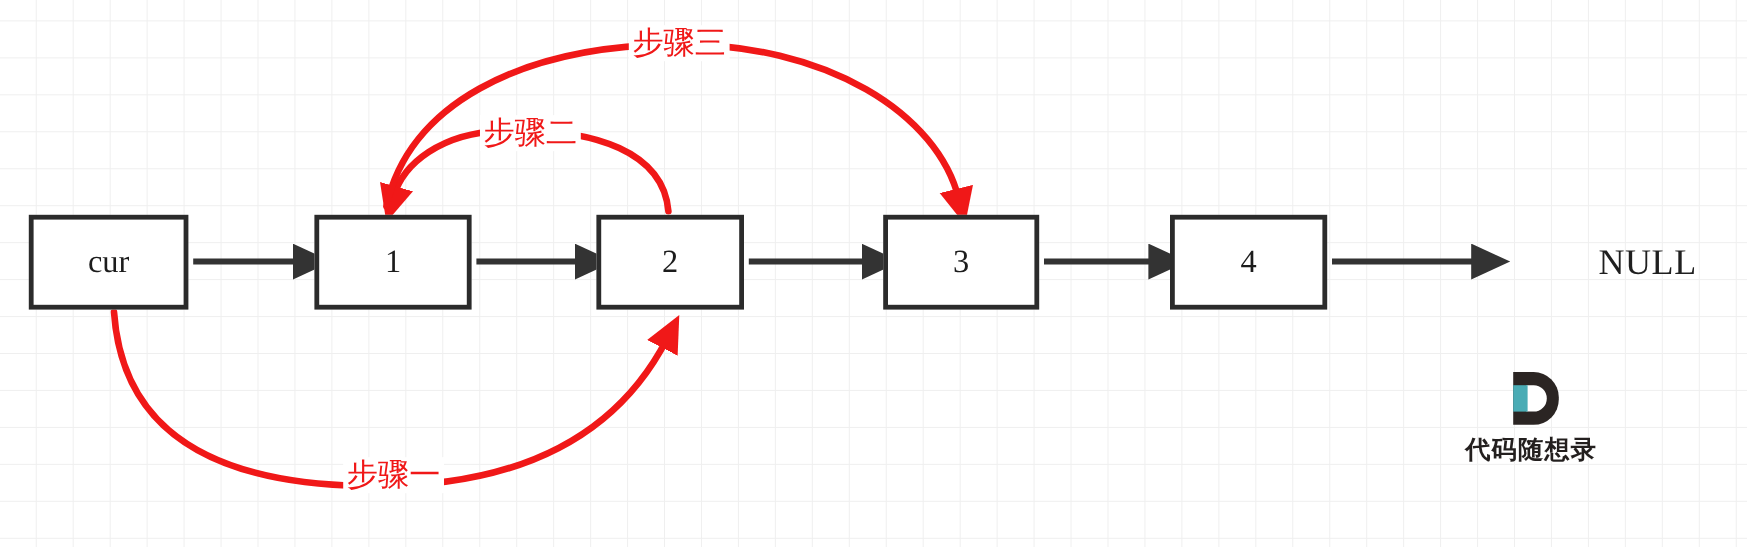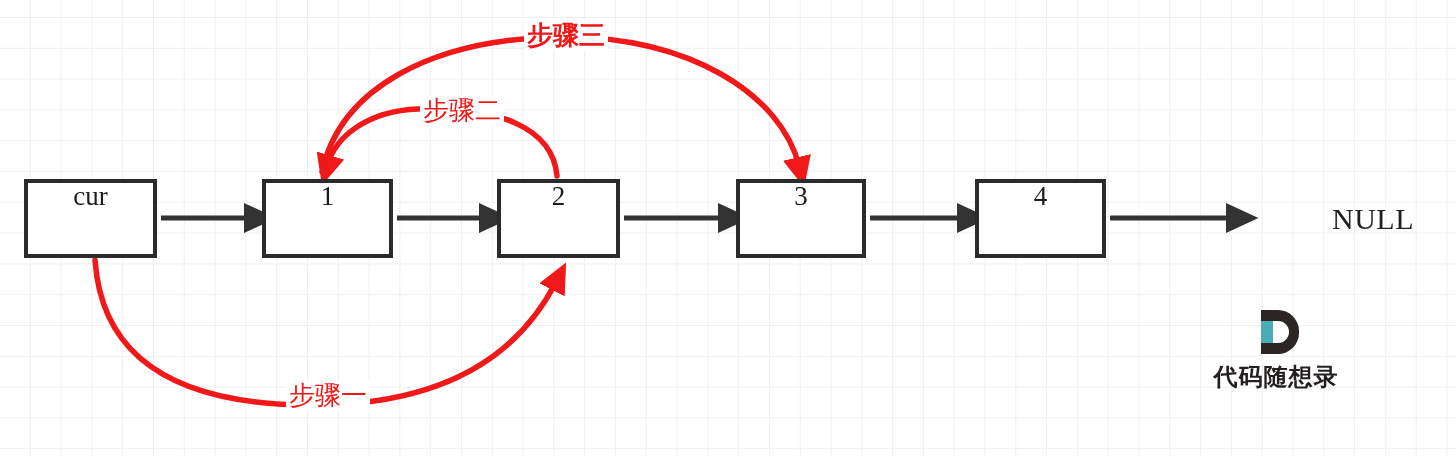--- a/index.html
+++ b/index.html
@@ -28,20 +28,21 @@
     top: 0;
     width: 1456px;
     height: 456px;
   }
   .node-box {
     position: absolute;
     box-sizing: border-box;
     background: #ffffff;
     border: 4px solid #2b2b2b;
     display: flex;
+    align-items: center;
     justify-content: center;
     font-family: "Liberation Serif", serif;
     font-size: 27px;
     color: #1c1c1c;
     line-height: 1;
     z-index: 3;
   }
   .null-label {
     position: absolute;
     font-family: "Liberation Serif", serif;
@@ -102,21 +103,21 @@
     position: absolute;
     left: 8px;
     top: 11px;
     width: 12px;
     height: 22px;
     background: #4aacb5;
   }
   .wm-text {
     margin-top: 7px;
     font-family: "DejaVu Sans", sans-serif;
-    font-size: 24px;
+    font-size: 21px;
     font-weight: bold;
     color: #231f1e;
     letter-spacing: 1px;
     white-space: nowrap;
   }
 </style>
 </head>
 <body>
 
 <div id="canvas">
@@ -157,22 +158,22 @@
   </div>
   <div class="node-box" style="left:736px; top:179px; width:130px; height:79px;">
     <span>3</span>
   </div>
   <div class="node-box" style="left:975px; top:179px; width:131px; height:79px;">
     <span>4</span>
   </div>
 
   <div class="null-label" style="left:1332px; top:202px;">NULL</div>
 
-  <div class="step-label" style="left:524px; top:21px;font-weight:bold;">步骤三</div>
-  <div class="step-label" style="left:400px; top:96px;margin-left:20px;">步骤二</div>
+  <div class="step-label" style="left:524px; top:21px;">步骤三</div>
+  <div class="step-label" style="left:400px; top:96px;">步骤二</div>
   <div class="step-label" style="left:286px; top:381px;text-align:center;">步骤一</div>
 
   <div id="watermark">
     <div class="wm-logo">
       <div class="wm-d-outer"></div>
       <div class="wm-d-inner"></div>
       <div class="wm-teal"></div>
     </div>
     <div class="wm-text">代码随想录</div>
   </div>

